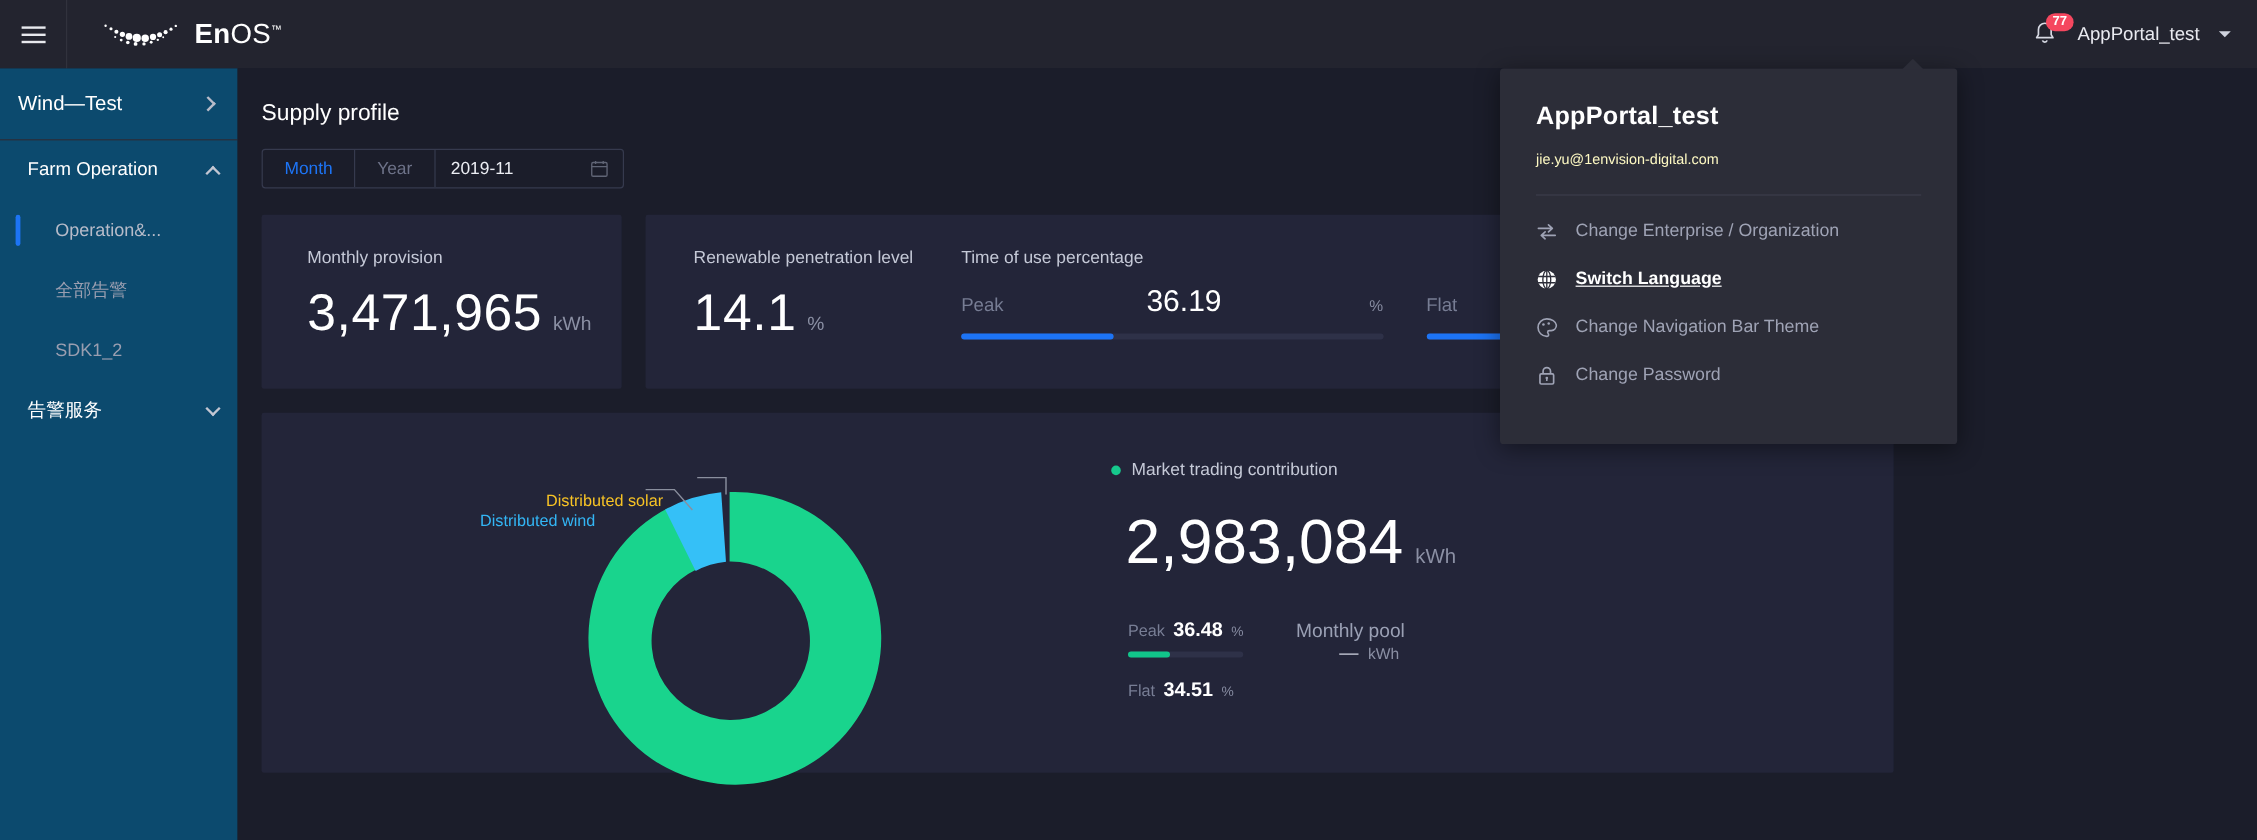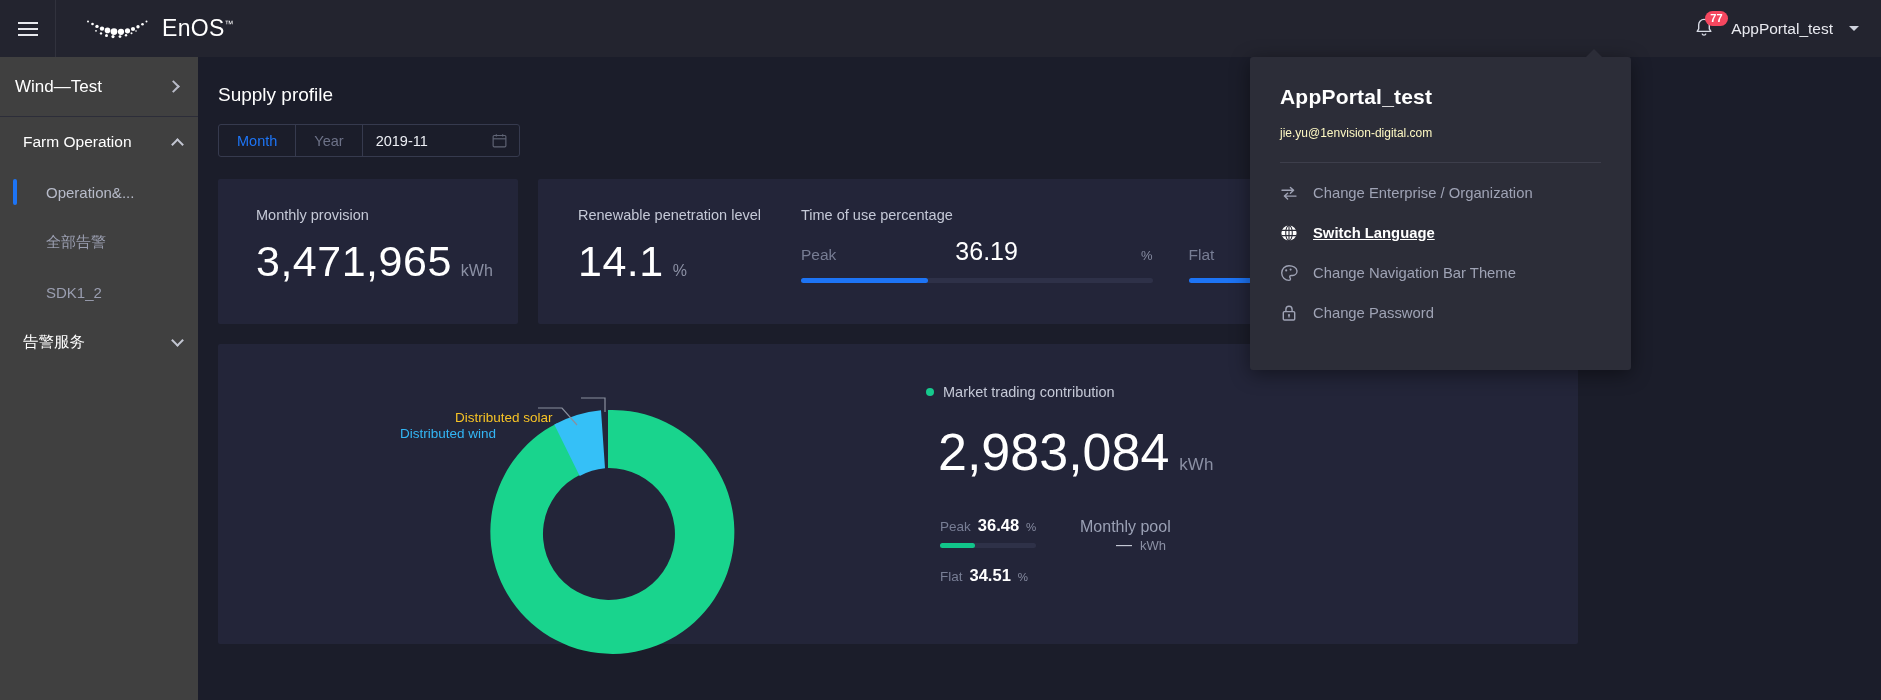--- a/index.html
+++ b/index.html
@@ -21,21 +21,21 @@
     align-items: center; justify-content: center; gap: 4px; cursor: pointer;
     border-right: 1px solid #31323d;
   }
   .hamburger span { display: block; width: 20px; height: 2px; background: #e8e9ee; }
   .brand { display: flex; align-items: center; gap: 10px; padding-left: 28px; height: 57px; }
   .brand-mark { width: 68px; height: 26px; }
   .brand-name {
     color: #ffffff; font-size: 23px; letter-spacing: .3px;
     font-family: "Liberation Sans", sans-serif;
   }
-  .brand-name b { font-weight: 400; }
+  .brand-name b { font-weight: 700; }
   .brand-name i { font-style: normal; font-weight: 400; }
   .brand-tm { font-size: 9px; vertical-align: super; font-weight: 400; }
 
   .topbar-right {
     margin-left: auto; display: flex; align-items: center; gap: 14px;
     padding-right: 22px; height: 57px;
   }
   .bell-wrap { position: relative; width: 24px; height: 26px; cursor: pointer; }
   .badge {
     position: absolute; top: -5px; left: 12px;
@@ -46,21 +46,21 @@
   .user-name { color: #e9eaf0; font-size: 15.5px; }
   .caret-down {
     width: 0; height: 0; border-left: 5px solid transparent;
     border-right: 5px solid transparent; border-top: 5px solid #cfd2dd;
     margin-left: 2px;
   }
 
   
   .sidebar {
     position: absolute; top: 57px; left: 0; width: 198px; height: 643px;
-    background: #404040;
+    background: #0c4a6e;
   }
   .site-switcher {
     height: 60px; display: flex; align-items: center; justify-content: space-between;
     padding: 0 16px 0 15px; border-bottom: 1px solid #2c2d39; cursor: pointer;
   }
   .site-switcher .label { color: #ffffff; font-size: 17px; }
   .chev-right {
     width: 9px; height: 9px; border-right: 2px solid #b9bcc9;
     border-top: 2px solid #b9bcc9; transform: rotate(45deg); margin-right: 4px;
   }

